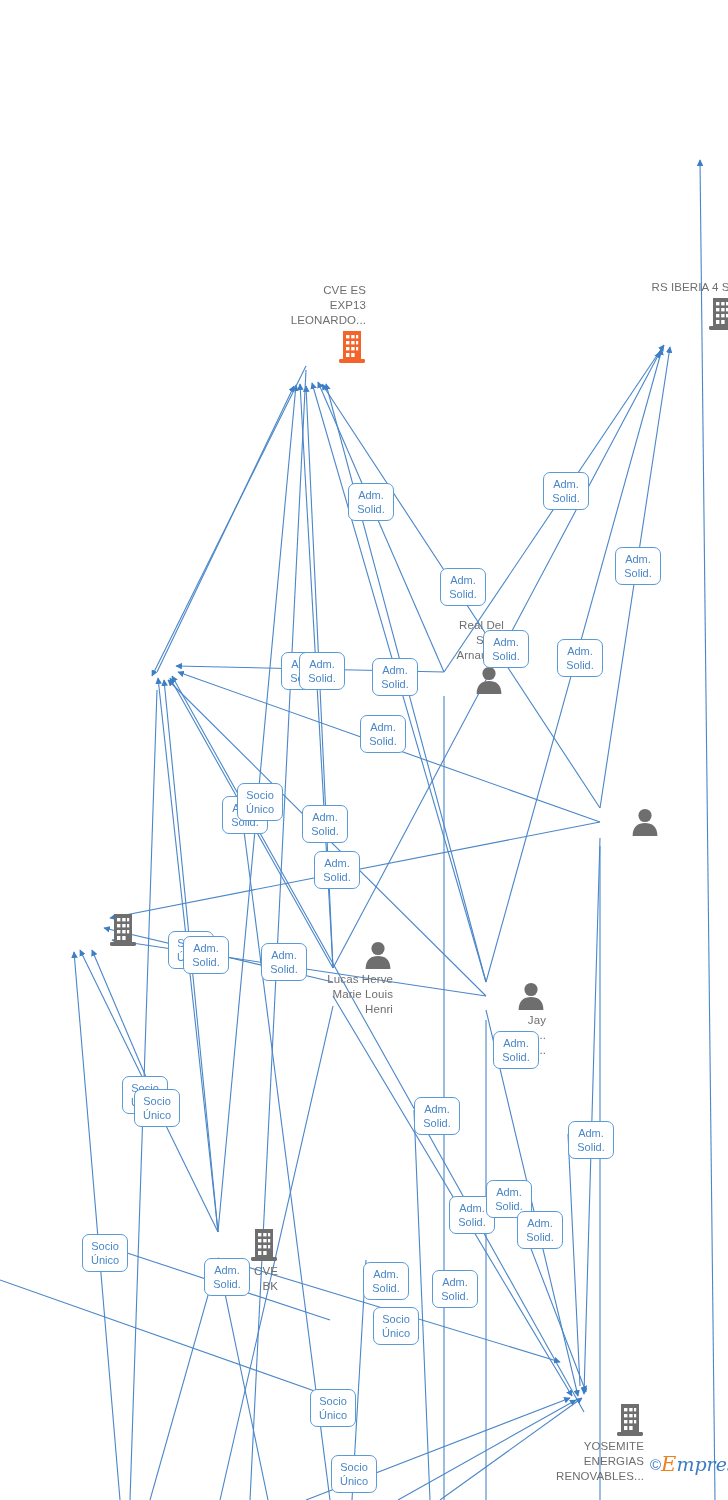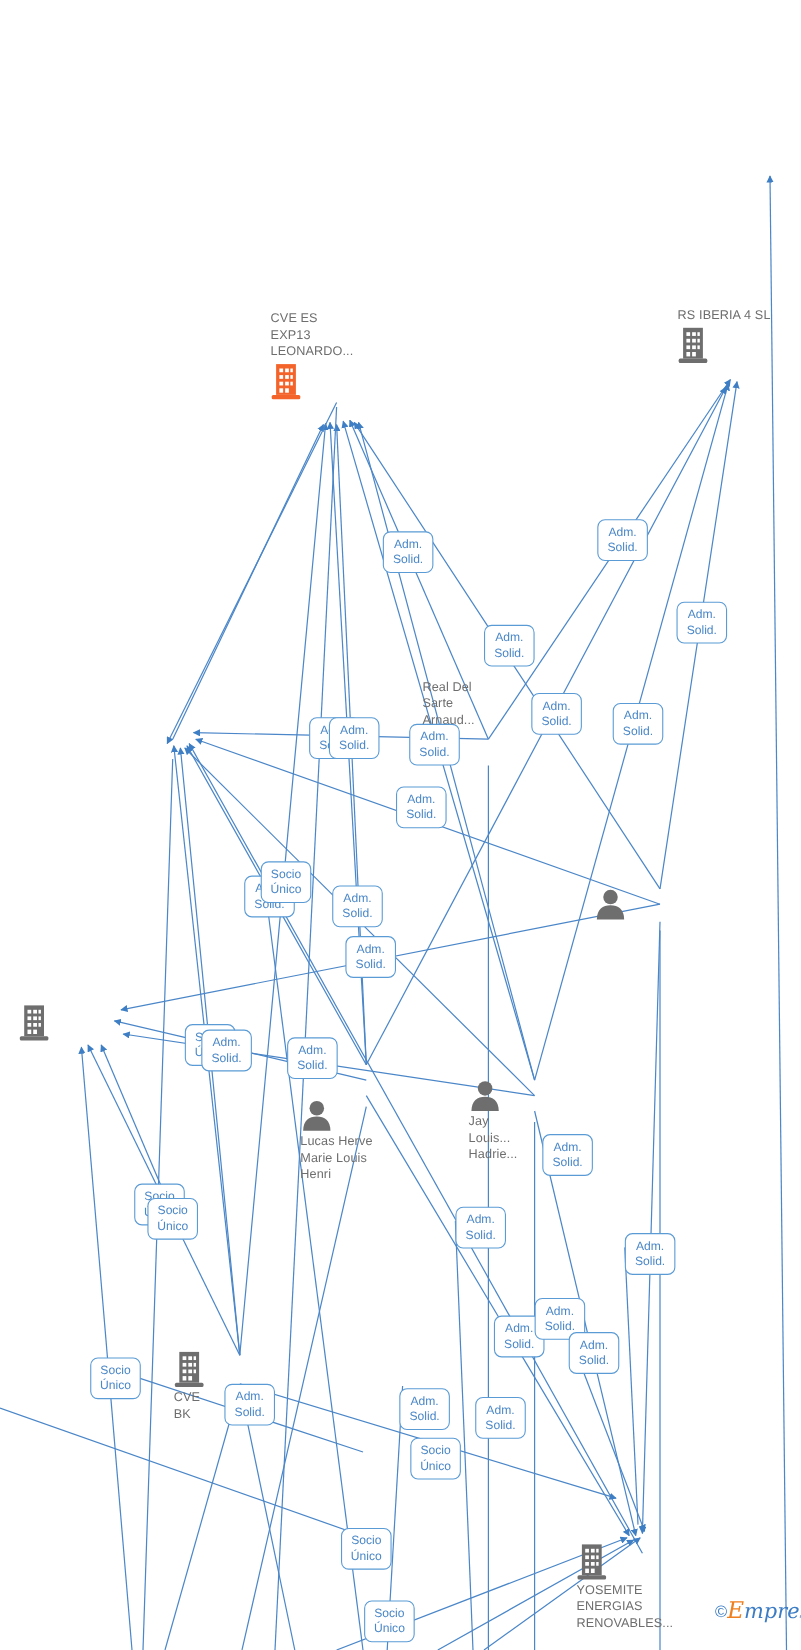--- a/index.html
+++ b/index.html
@@ -20,21 +20,21 @@
   }
   #edge-layer {
     position: absolute;
     left: 0;
     top: 0;
     width: 728px;
     height: 1500px;
   }
   .node {
     position: absolute;
-    text-align: left;
+    text-align: right;
     width: 120px;
     margin-left: -60px;
   }
   .node .label {
     font-size: 11.5px;
     line-height: 15px;
     color: #6e6e6e;
     white-space: pre-line;
     letter-spacing: 0.1px;
   }
@@ -292,21 +292,21 @@
 
   <div class="node label-below" style="left:600px; top:807px;">
     <div class="glyph">
       <svg width="30" height="30" viewBox="0 0 30 30" xmlns="http://www.w3.org/2000/svg">
         <circle cx="15" cy="8.5" r="6.6" fill="#6e6e6e"></circle>
         <path d="M 2.6 29 C 2.6 19.5 8 16 15 16 C 22 16 27.4 19.5 27.4 29 Z" fill="#6e6e6e"></path>
       </svg>
     </div>
   </div>
 
-  <div class="node label-below" style="left:333px; top:999px;">
+  <div class="node label-below" style="left:333px; top:940px;">
     <div class="glyph">
       <svg width="30" height="30" viewBox="0 0 30 30" xmlns="http://www.w3.org/2000/svg">
         <circle cx="15" cy="8.5" r="6.6" fill="#6e6e6e"></circle>
         <path d="M 2.6 29 C 2.6 19.5 8 16 15 16 C 22 16 27.4 19.5 27.4 29 Z" fill="#6e6e6e"></path>
       </svg>
     </div>
     <div class="label">Lucas Herve
 Marie Louis
 Henri</div>
   </div>

